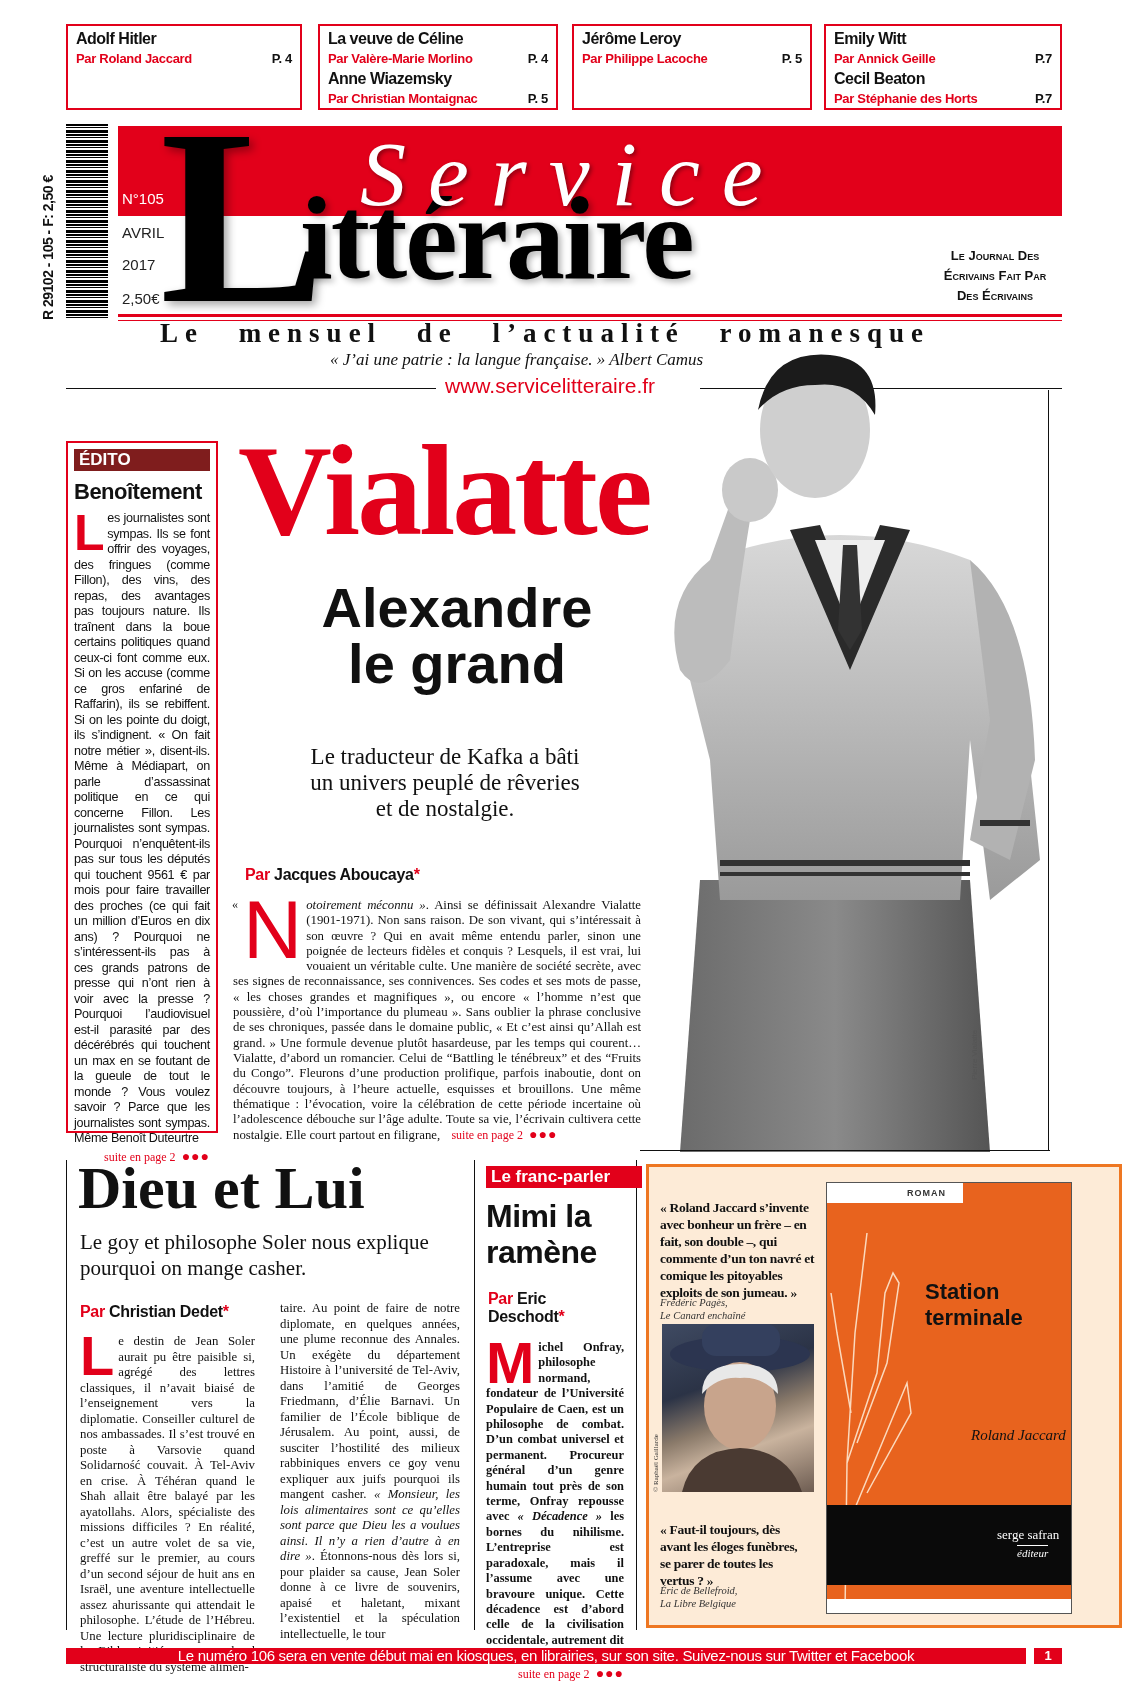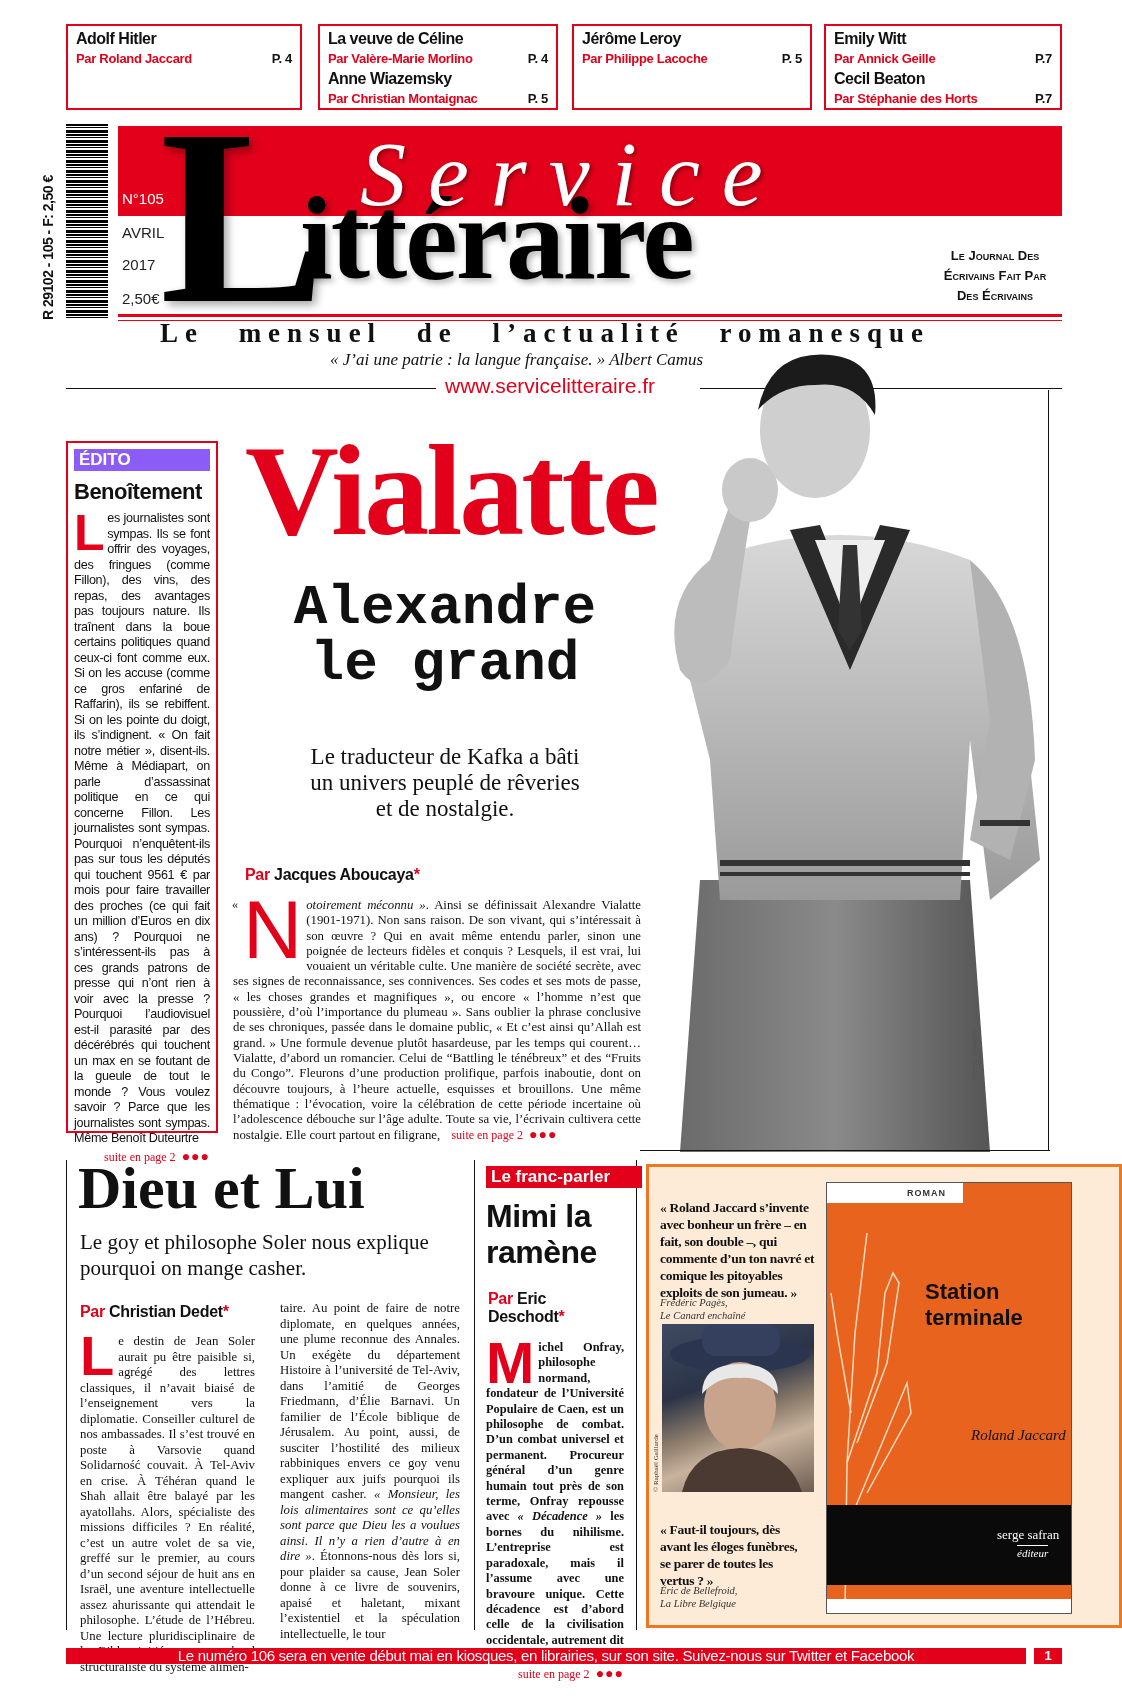--- a/index.html
+++ b/index.html
@@ -24,30 +24,30 @@
   .litteraire { position: absolute; left: 300px; top: 180px; font-family: "Liberation Serif", serif; font-size: 118px; font-weight: bold; line-height: 1; color: #000; letter-spacing: -2px; text-shadow: 3px 3px 6px rgba(0,0,0,0.3); }
   .service { position: absolute; left: 360px; top: 128px; font-family: "Liberation Serif", serif; font-style: italic; font-size: 92px; color: #fff; letter-spacing: 22px; line-height: 1; text-shadow: 2px 2px 4px rgba(0,0,0,0.4); }
   .journal-tag { position: absolute; left: 930px; top: 246px; width: 130px; text-align: center; font-size: 13px; font-weight: bold; font-variant: small-caps; line-height: 20px; }
   .tagline { position: absolute; left: 160px; top: 318px; width: 770px; text-align: justify; text-align-last: justify; font-family: "Liberation Serif", serif; font-weight: bold; font-size: 27px; letter-spacing: 7px; }
   .camus { position: absolute; left: 330px; top: 350px; font-family: "Liberation Serif", serif; font-style: italic; font-size: 17px; }
   .rule { position: absolute; height: 1px; background: #111; }
   .url { position: absolute; left: 445px; top: 374px; font-size: 21px; color: #e2001a; }
 
   
   .edito-box { position: absolute; left: 66px; top: 441px; width: 152px; height: 692px; border: 2px solid #e2001a; padding: 6px 6px; }
-  .edito-tag { background: #8b5cf6; color: #fff; font-weight: bold; font-size: 17px; padding: 1px 5px; }
+  .edito-tag { background: #7f1d1d; color: #fff; font-weight: bold; font-size: 17px; padding: 1px 5px; }
   .edito-title { font-weight: bold; font-size: 22px; letter-spacing: -0.5px; margin: 8px 0 6px; }
   .edito-body { font-size: 12.6px; line-height: 15.5px; text-align: justify; letter-spacing: -0.3px; hyphens: none; }
   .dropcap { float: left; color: #e2001a; font-size: 50px; line-height: 40px; margin: 2px 3px 0 0; font-weight: bold; }
   .suite { text-align: right; font-family: "Liberation Serif", serif; font-size: 12px; color: #e2001a; margin-top: 2px; }
   .dots { letter-spacing: 1px; font-size: 14px; margin-left: 6px; }
 
   
-  .vialatte { position: absolute; left: 245px; top: 425px; font-family: "Liberation Serif", serif; font-weight: bold; font-size: 130px; color: #e2001a; line-height: 1; letter-spacing: -3px; }
-  .alex { position: absolute; left: 290px; top: 580px; width: 310px; text-align: center; font-family: Liberation Mono, monospace; font-size: 56px; line-height: 56px; }
+  .vialatte { position: absolute; left: 238px; top: 425px; font-family: "Liberation Serif", serif; font-weight: bold; font-size: 130px; color: #e2001a; line-height: 1; letter-spacing: -3px; }
+  .alex { position: absolute; left: 302px; top: 580px; width: 310px; text-align: center; font-family: Liberation Sans, sans-serif; font-size: 56px; line-height: 56px; }
   .lede { position: absolute; left: 300px; top: 744px; width: 290px; text-align: center; font-family: "Liberation Serif", serif; font-size: 23px; line-height: 26px; }
   .byline { position: absolute; font-weight: bold; font-size: 16px; letter-spacing: -0.3px; }
   .byline .star { color: #e2001a; }
   .main-body { position: absolute; left: 233px; top: 898px; width: 408px; font-family: "Liberation Serif", serif; font-size: 12.8px; line-height: 15.3px; text-align: justify; }
   .main-body .dropN { float: left; color: #e2001a; font-family: "Liberation Sans", sans-serif; font-size: 82px; line-height: 64px; margin: 0 4px 0 10px; }
   .quote-mark { position: absolute; left: 232px; top: 897px; font-family: "Liberation Serif", serif; font-size: 12px; }
 
   
   .photo { position: absolute; left: 640px; top: 340px; width: 410px; height: 812px; }
   .photo-credit { position: absolute; left: 970px; top: 1080px; transform: rotate(-90deg); transform-origin: 0 0; font-size: 8px; color: #555; white-space: nowrap; }

